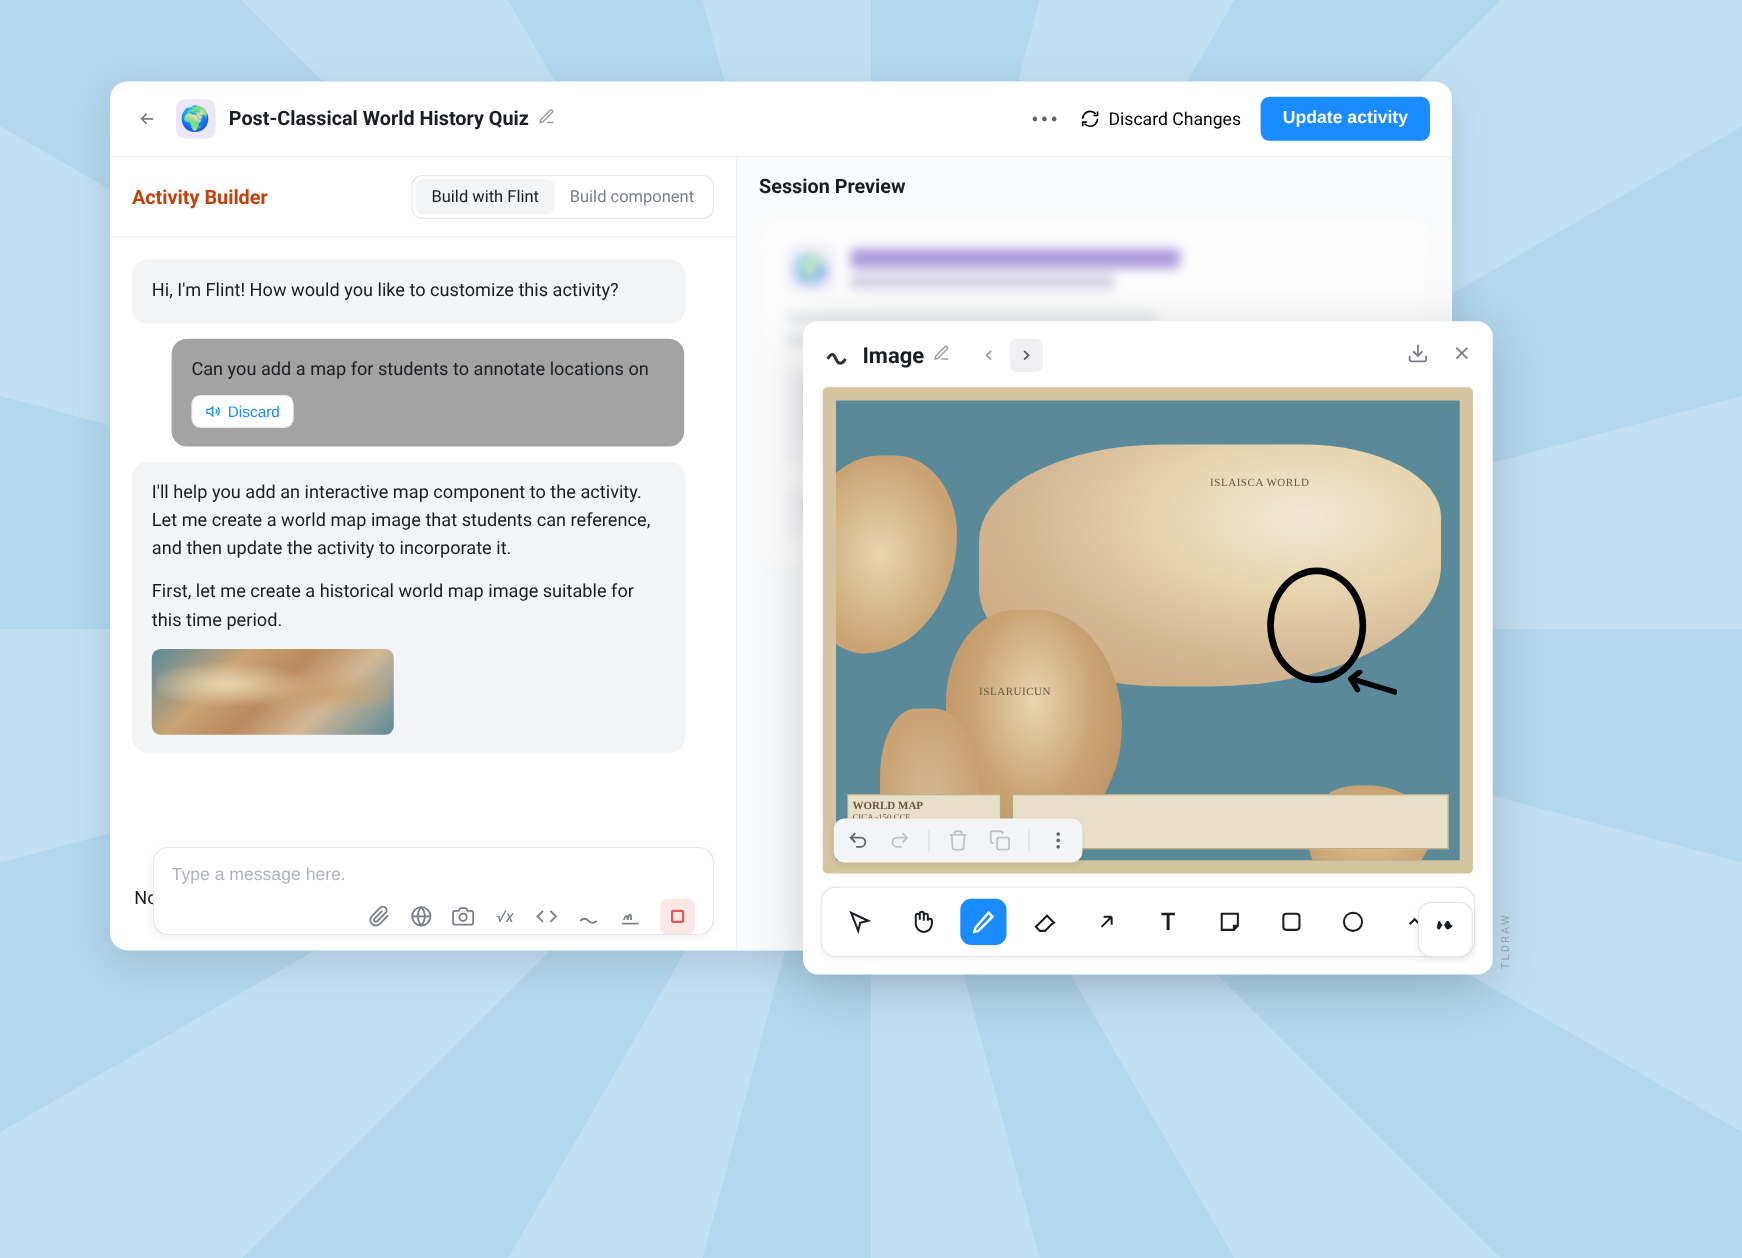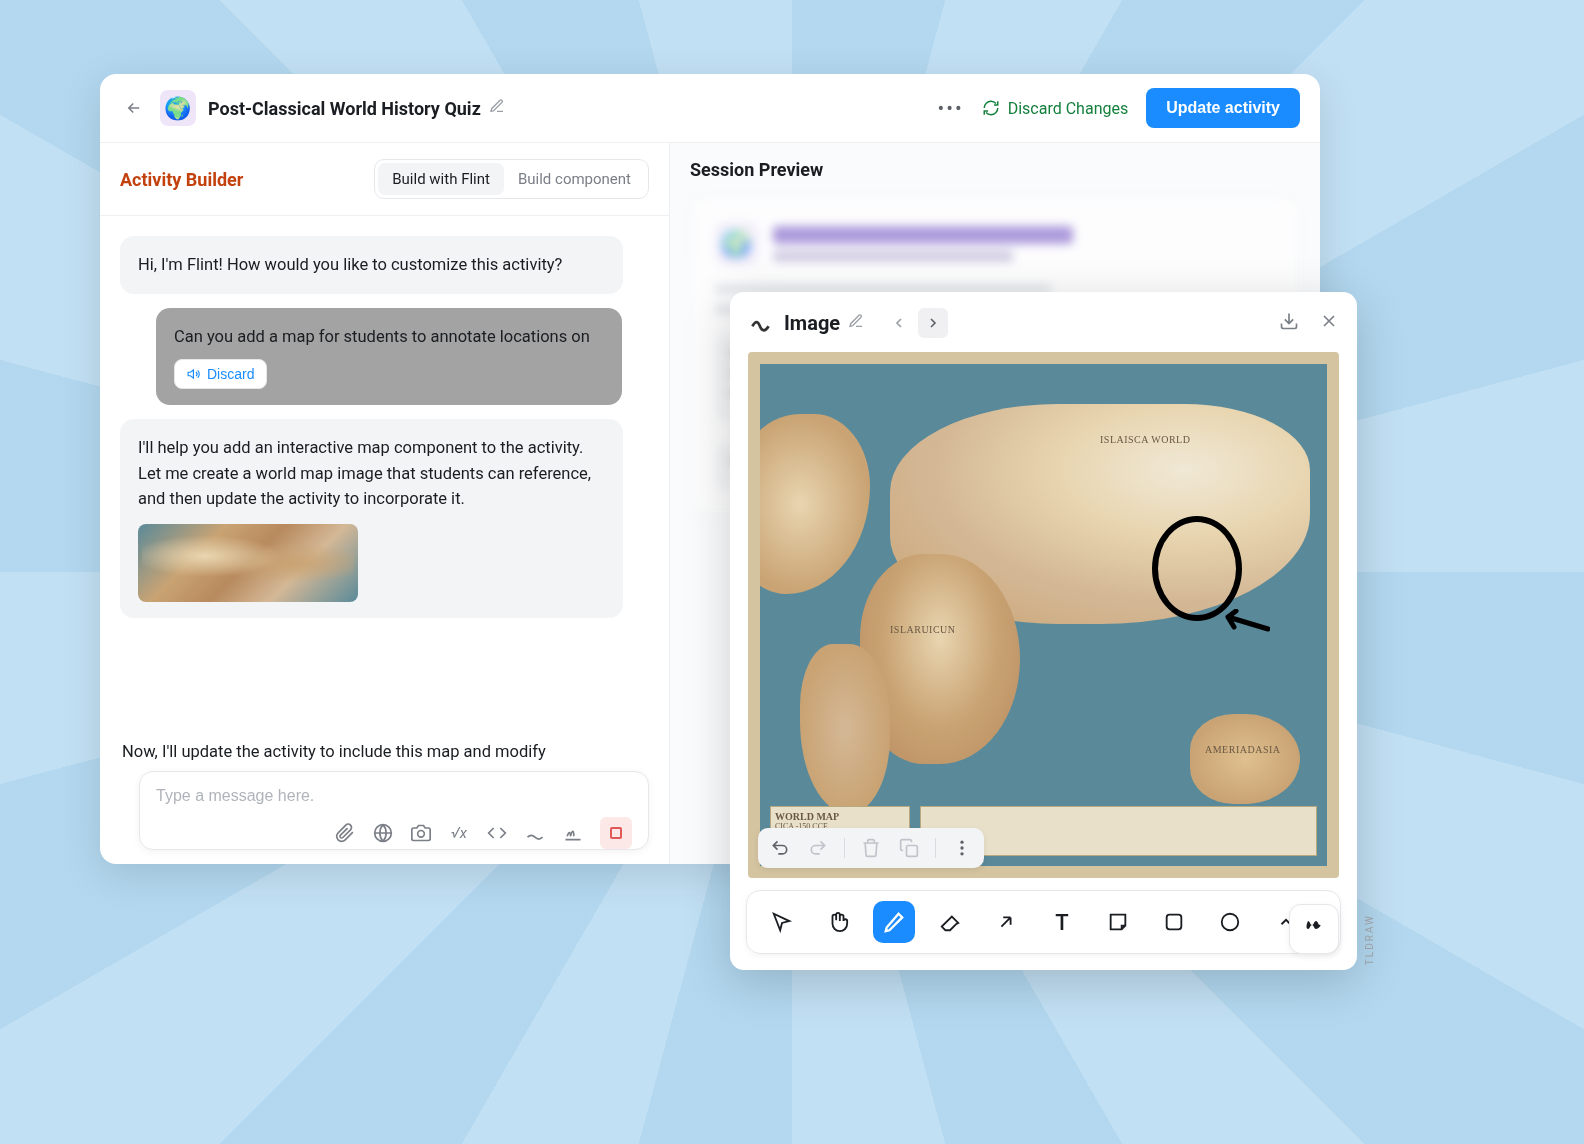--- a/index.html
+++ b/index.html
@@ -64,21 +64,21 @@
 .dots {
   color: #5f6368;
   font-size: 20px;
   margin-right: 18px;
   cursor: pointer;
   letter-spacing: 2px;
 }
 .discard {
   display: flex;
   align-items: center;
-  color: #15803d;
+  color: #000000;
   font-size: 16px;
   margin-right: 18px;
   cursor: pointer;
 }
 .discard svg { margin-right: 8px; }
 .update-btn {
   background: #1a8cff;
   color: #fff;
   border: none;
   padding: 11px 20px;
@@ -349,21 +349,21 @@
   display: flex;
   gap: 20px;
   color: #7a7f87;
 }
 .img-header-actions .hact { cursor: pointer; }
 .canvas-area {
   padding: 0 18px 12px;
 }
 .world-map {
   width: 100%;
-  height: 526px;
+  height: 442px;
   border-radius: 4px;
   background: #5a8a9a;
   position: relative;
   overflow: hidden;
   border: 12px solid #d4c4a0;
   box-sizing: border-box;
 }
 .map-land {
   position: absolute;
 }
@@ -555,20 +555,21 @@
           <button class="listen-btn">
             <svg width="14" height="14" viewBox="0 0 24 24" fill="none" stroke="currentColor" stroke-width="2">
                 <path d="M11 5L6 9H2v6h4l5 4V5zM15.54 8.46a5 5 0 010 7.07M18.36 5.64a9 9 0 010 12.73"></path>
               </svg>
             <span>Discard</span>
           </button>
         </div>
 
         <div class="msg msg-assistant">
           <p>I'll help you add an interactive map component to the activity. Let me create a world map image that students can reference, and then update the activity to incorporate it.</p>
+          <p>First, let me create a historical world map image suitable for this time period.</p>
           <div class="map-thumb"></div>
         </div>
 
         <div style="height:110px"></div>
         <div class="truncated">Now, I'll update the activity to include this map and modify</div>
       </div>
 
       <div class="composer">
         <input type="text" placeholder="Type a message here." style="">
         <div class="composer-tools">

